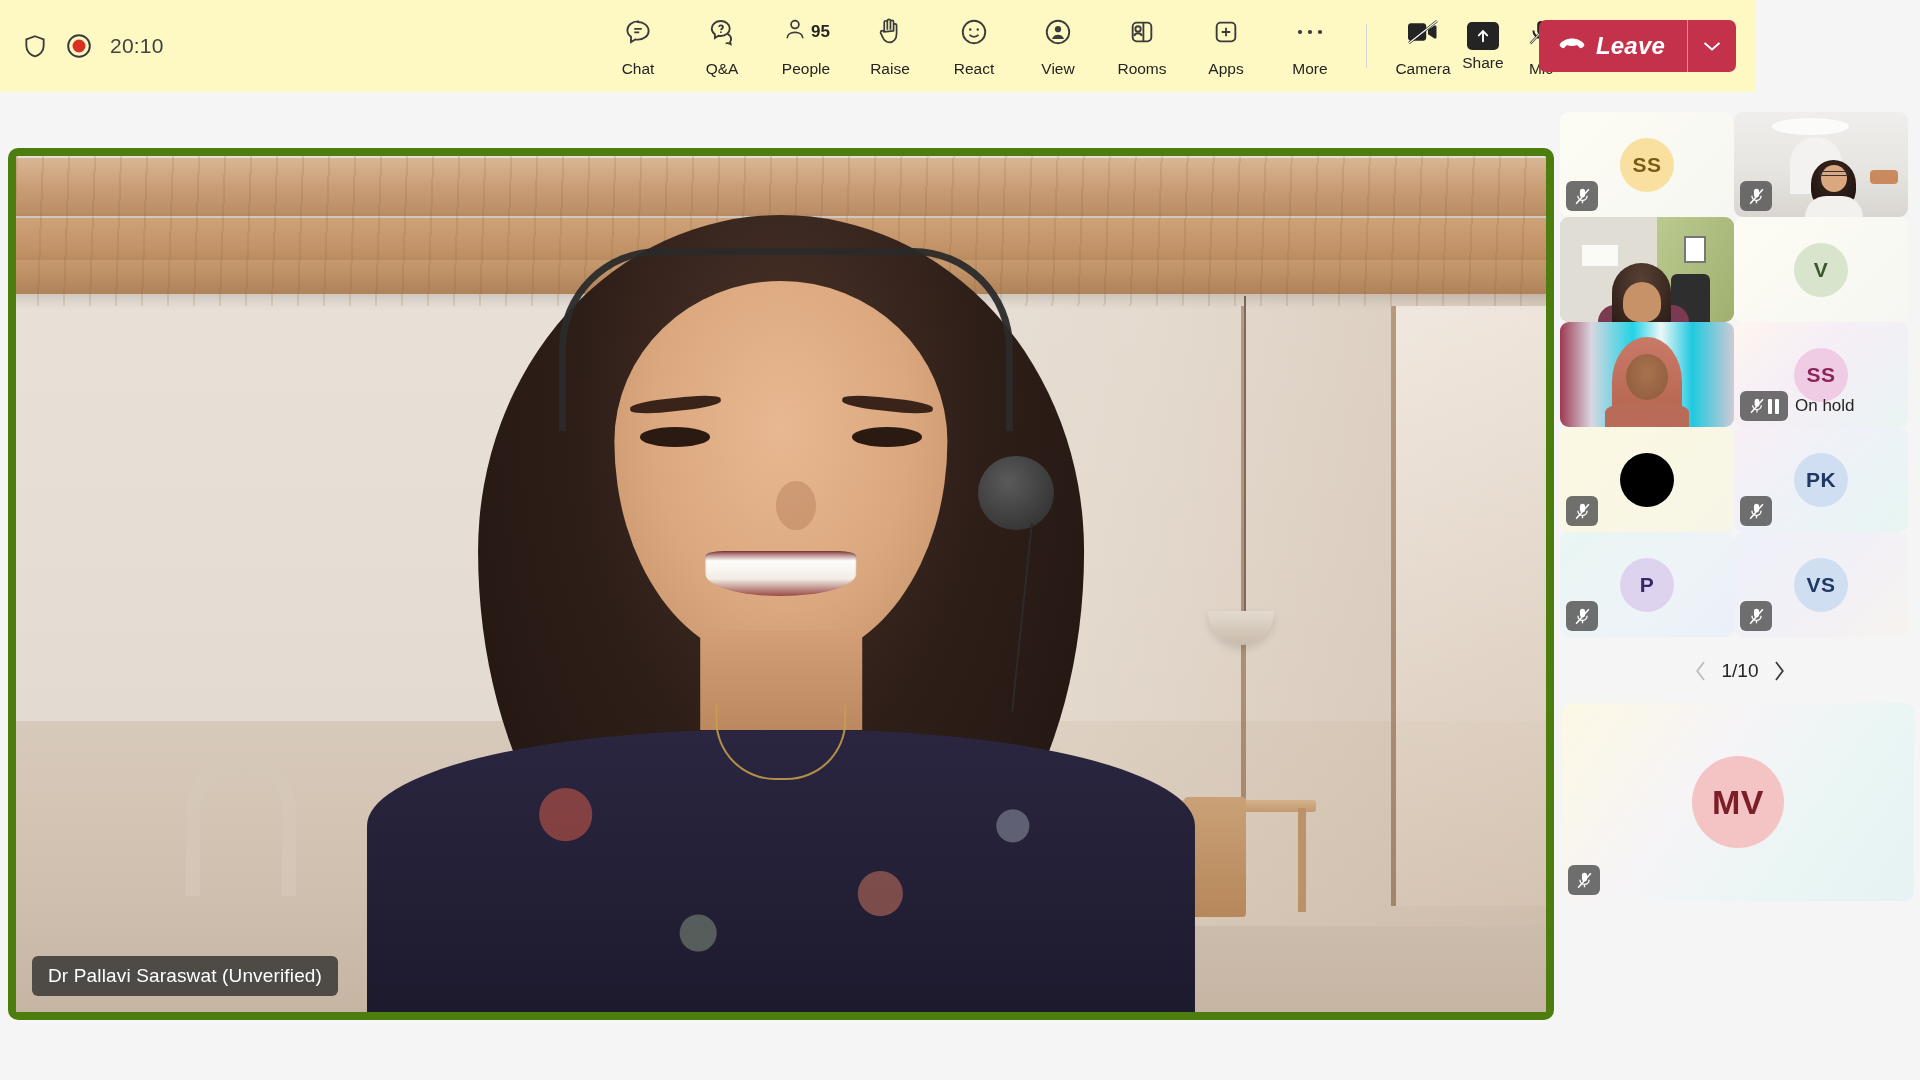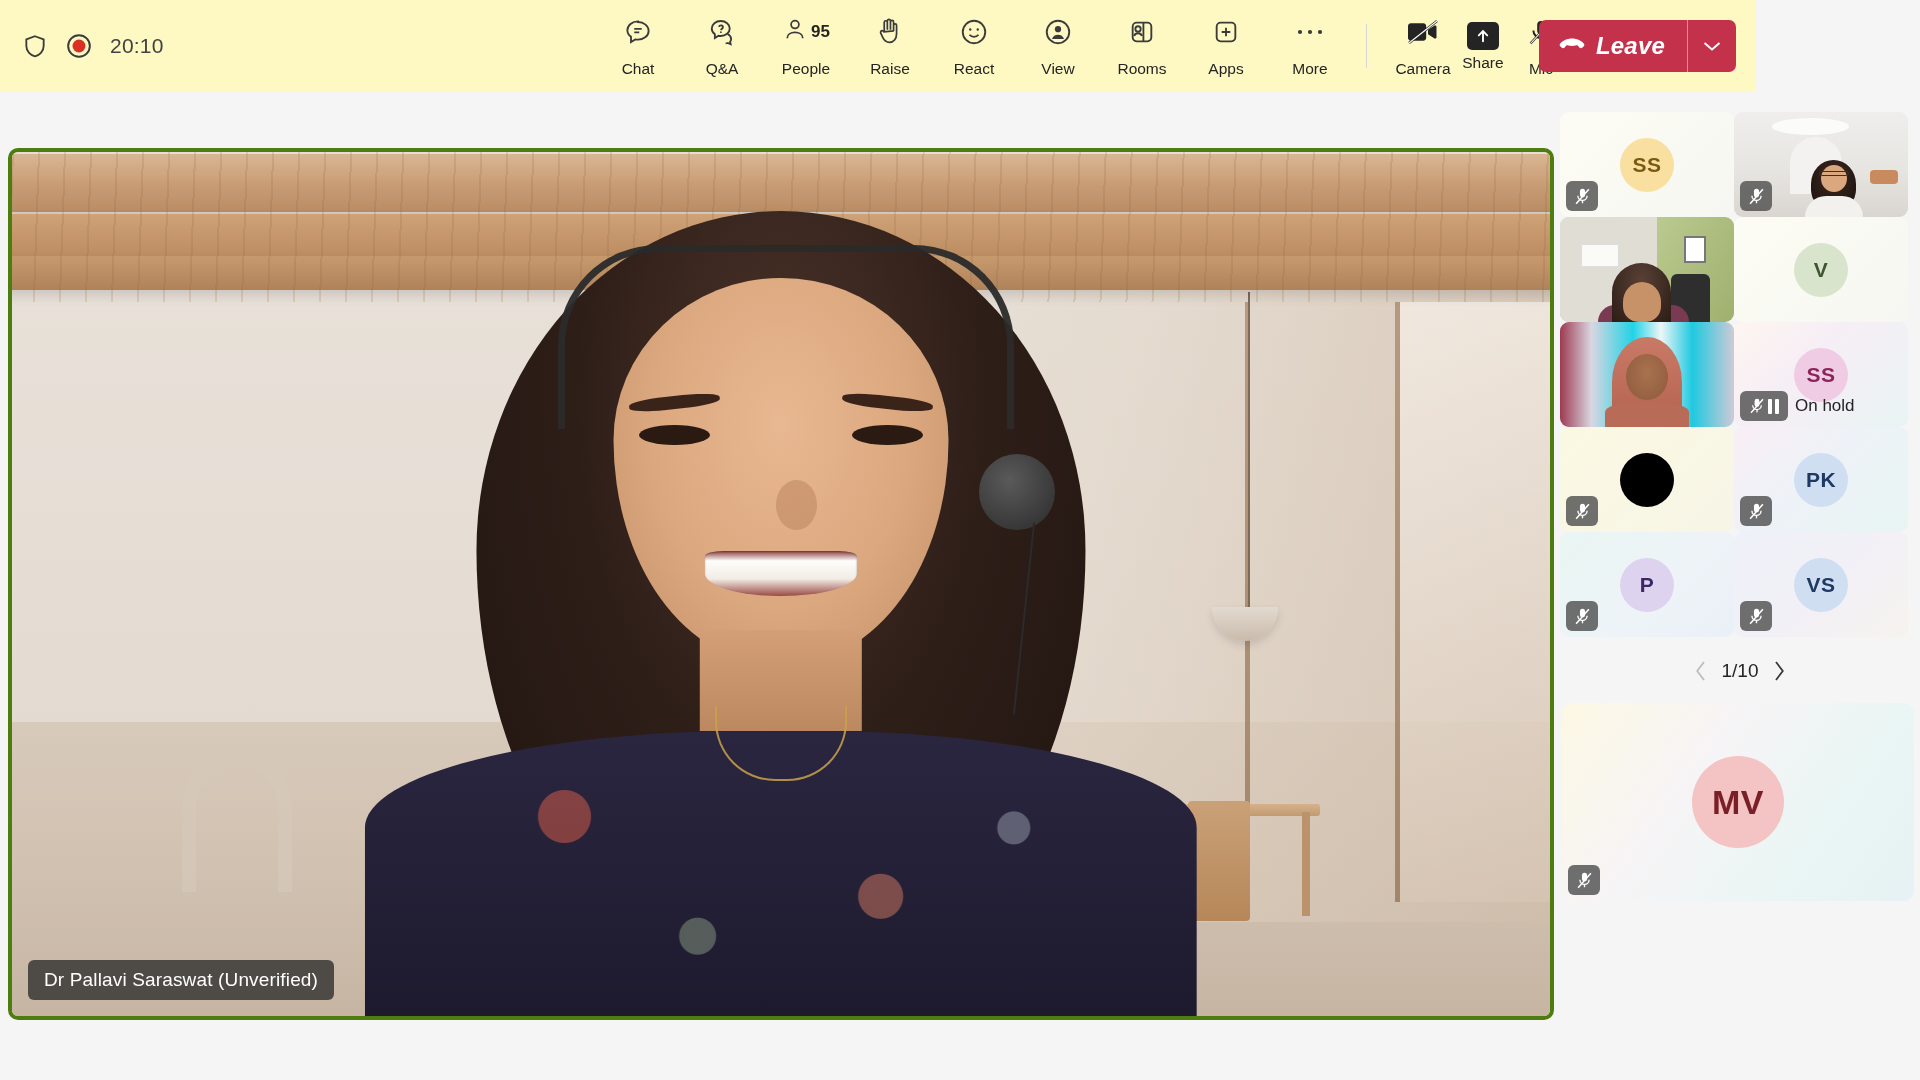--- a/index.html
+++ b/index.html
@@ -78,21 +78,21 @@
   .leave-txt { color: #fff; font-size: 24px; font-weight: bold; letter-spacing: .2px; font-style: italic; }
   .leave-sep { width: 1px; background: rgba(255,255,255,.45); }
   .leave-chev {
     width: 48px; display: flex; align-items: center; justify-content: center; cursor: pointer;
   }
 
   
   .stage {
     position: absolute; left: 8px; top: 148px;
     width: 1546px; height: 872px;
-    border: 4px solid #4d7c0f;
+    border: 8px solid #4d7c0f;
     border-radius: 10px;
     overflow: hidden;
     background: #cbb9a6;
   }
   .stage-video { position: absolute; inset: 0; overflow: hidden; }
 
   
   .wall {
     position:absolute; inset:0;
     background:

